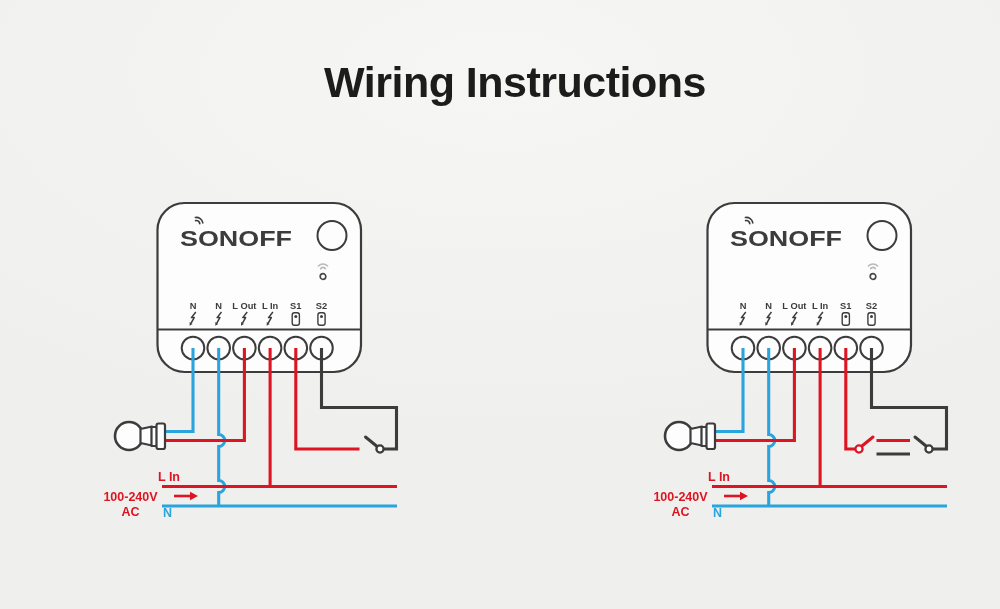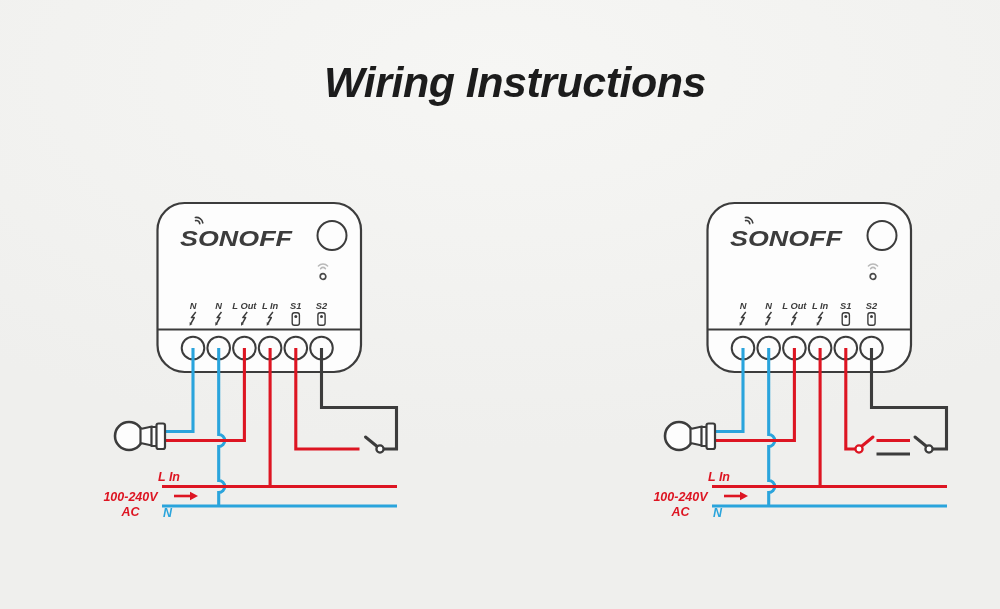--- a/index.html
+++ b/index.html
@@ -5,21 +5,20 @@
   html,body{margin:0;padding:0;}
   body{
     width:1000px;height:609px;overflow:hidden;
     font-family:"Liberation Sans",sans-serif;
   }
   .page{
     position:relative;width:1000px;height:609px;
     background:radial-gradient(120% 95% at 50% 12%,
       var(--background-light,#f6f6f4) 0%,
       var(--background,#efefed) 65%);
-    font-style:italic;
   }
   .title{
     position:absolute;left:15px;top:58px;width:1000px;margin:0;
     text-align:center;
     font-size:43px;font-weight:800;letter-spacing:-0.5px;
     color:var(--title-text,#1c1c1c);
   }
   .diagram{position:absolute;width:320px;height:330px;}
   .diagram-left{left:95px;top:198px;}
   .diagram-right{left:645px;top:198px;}

